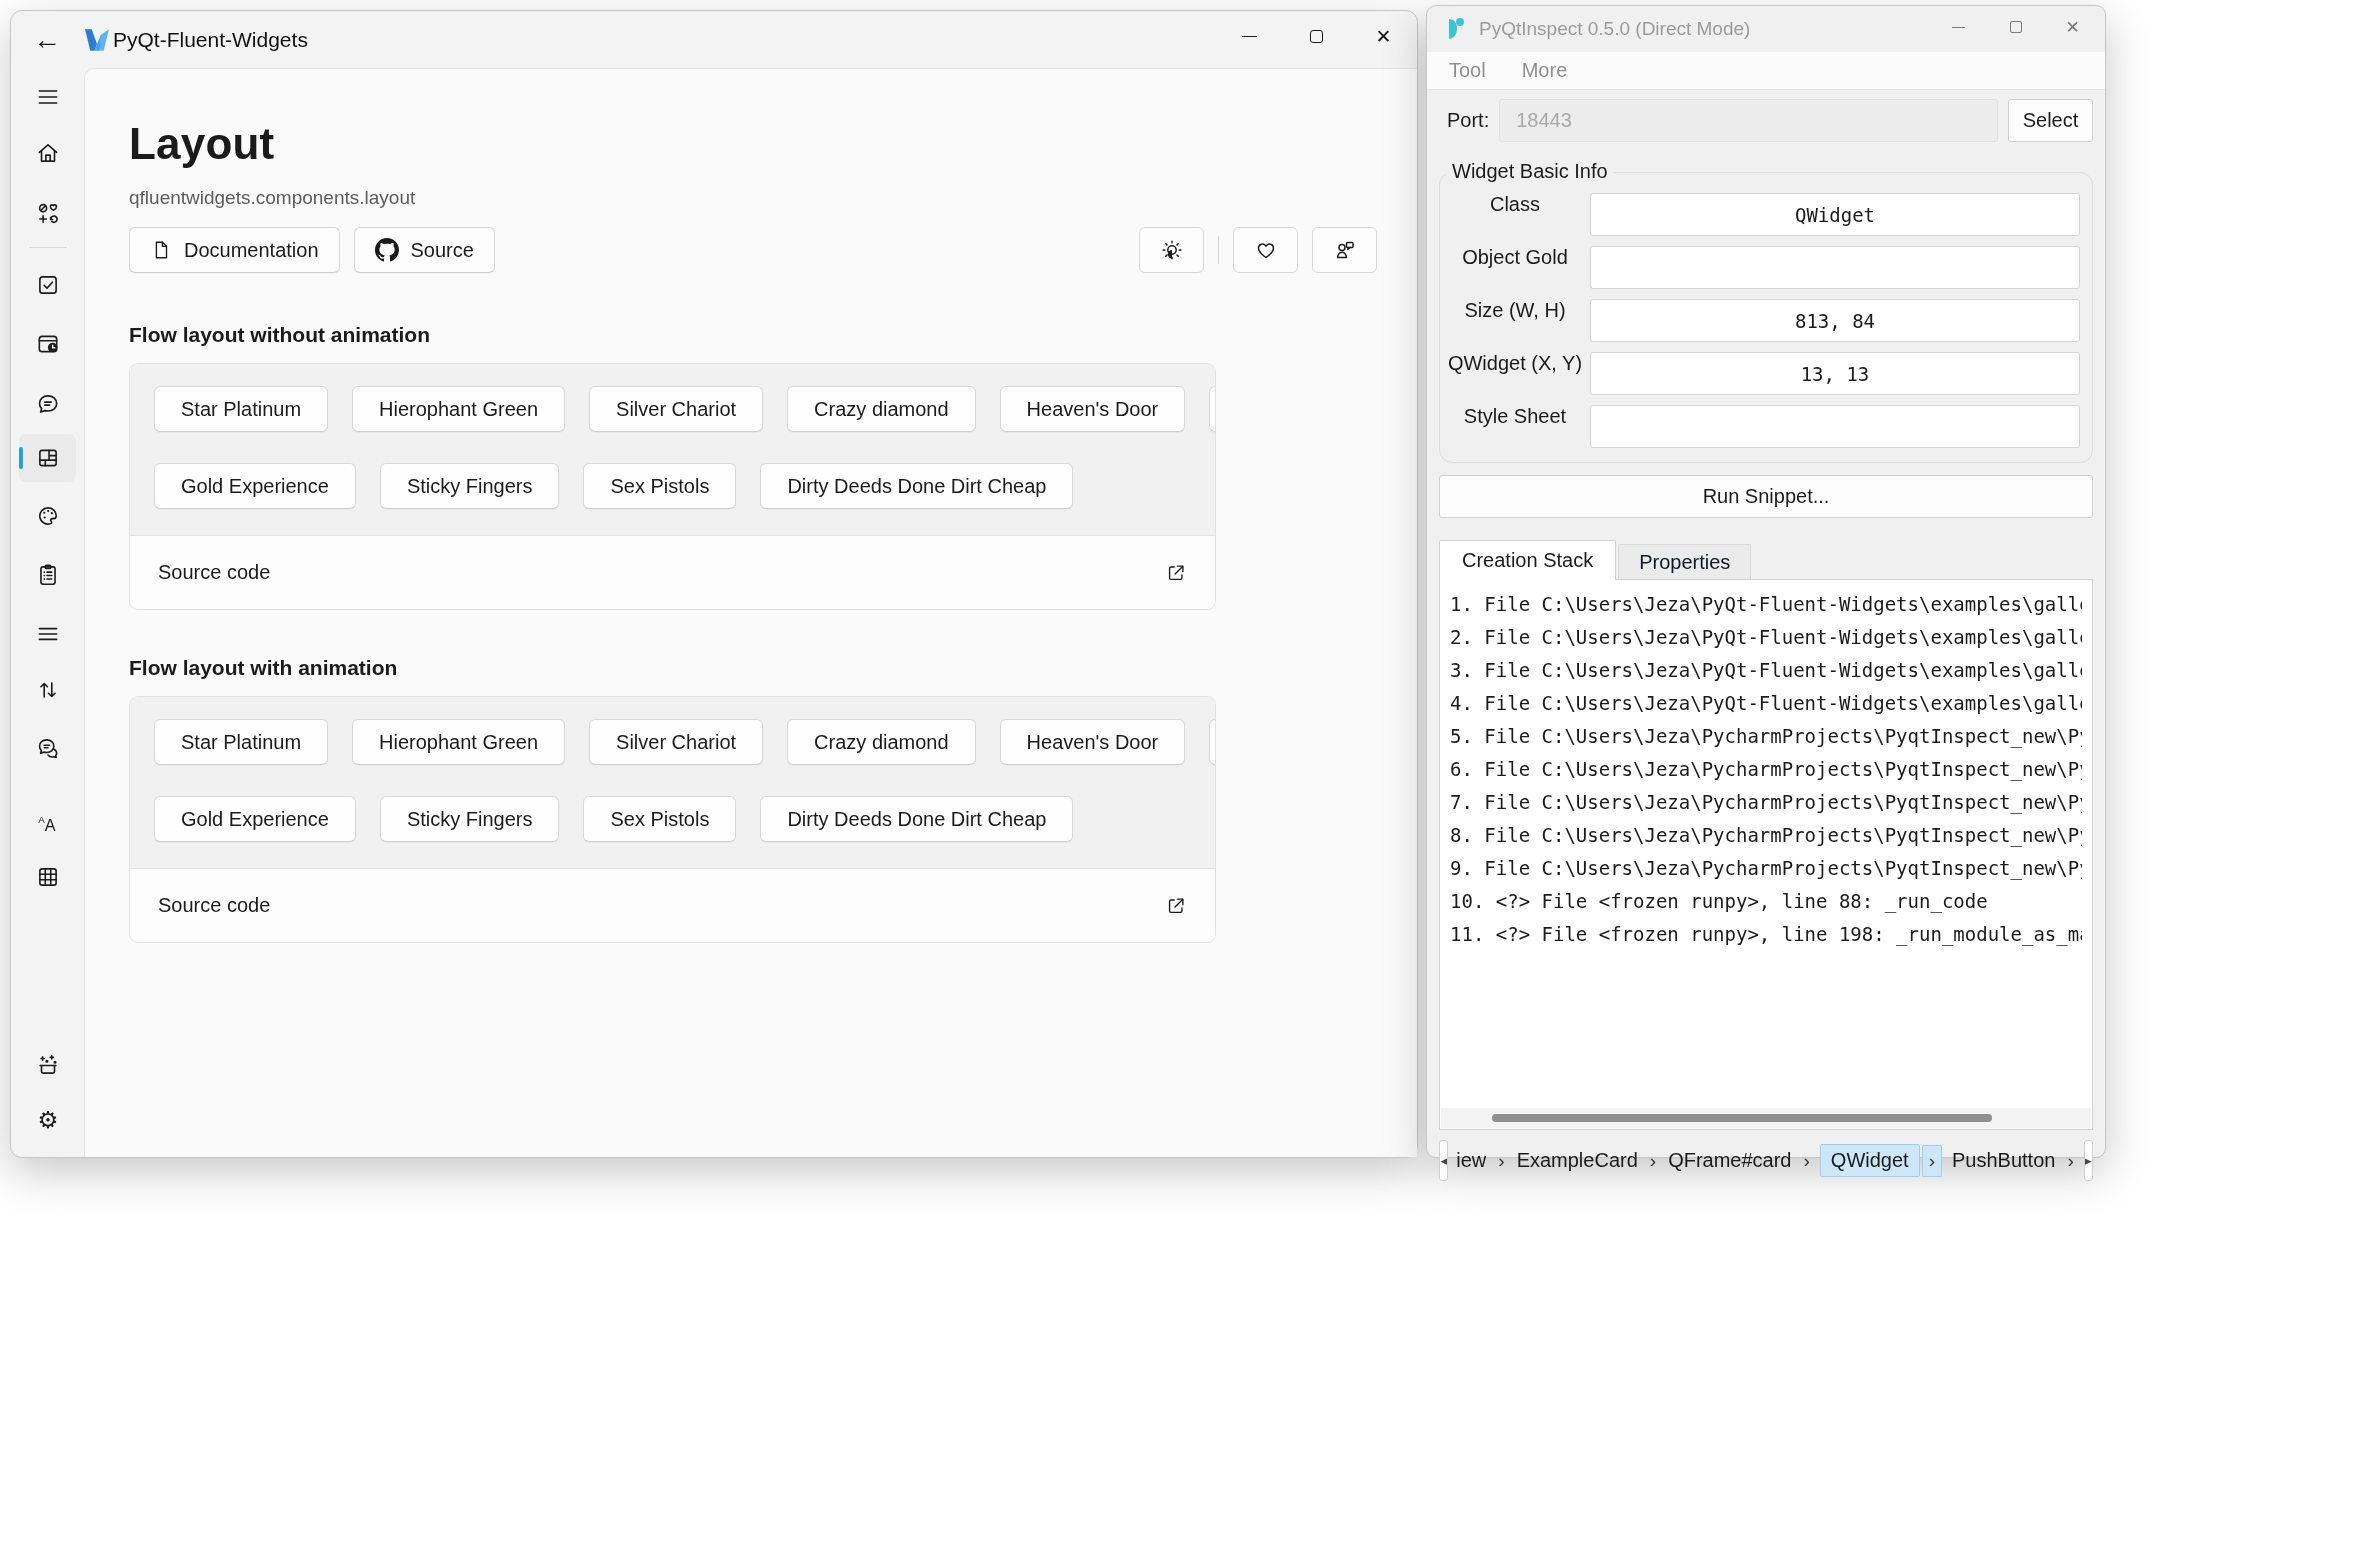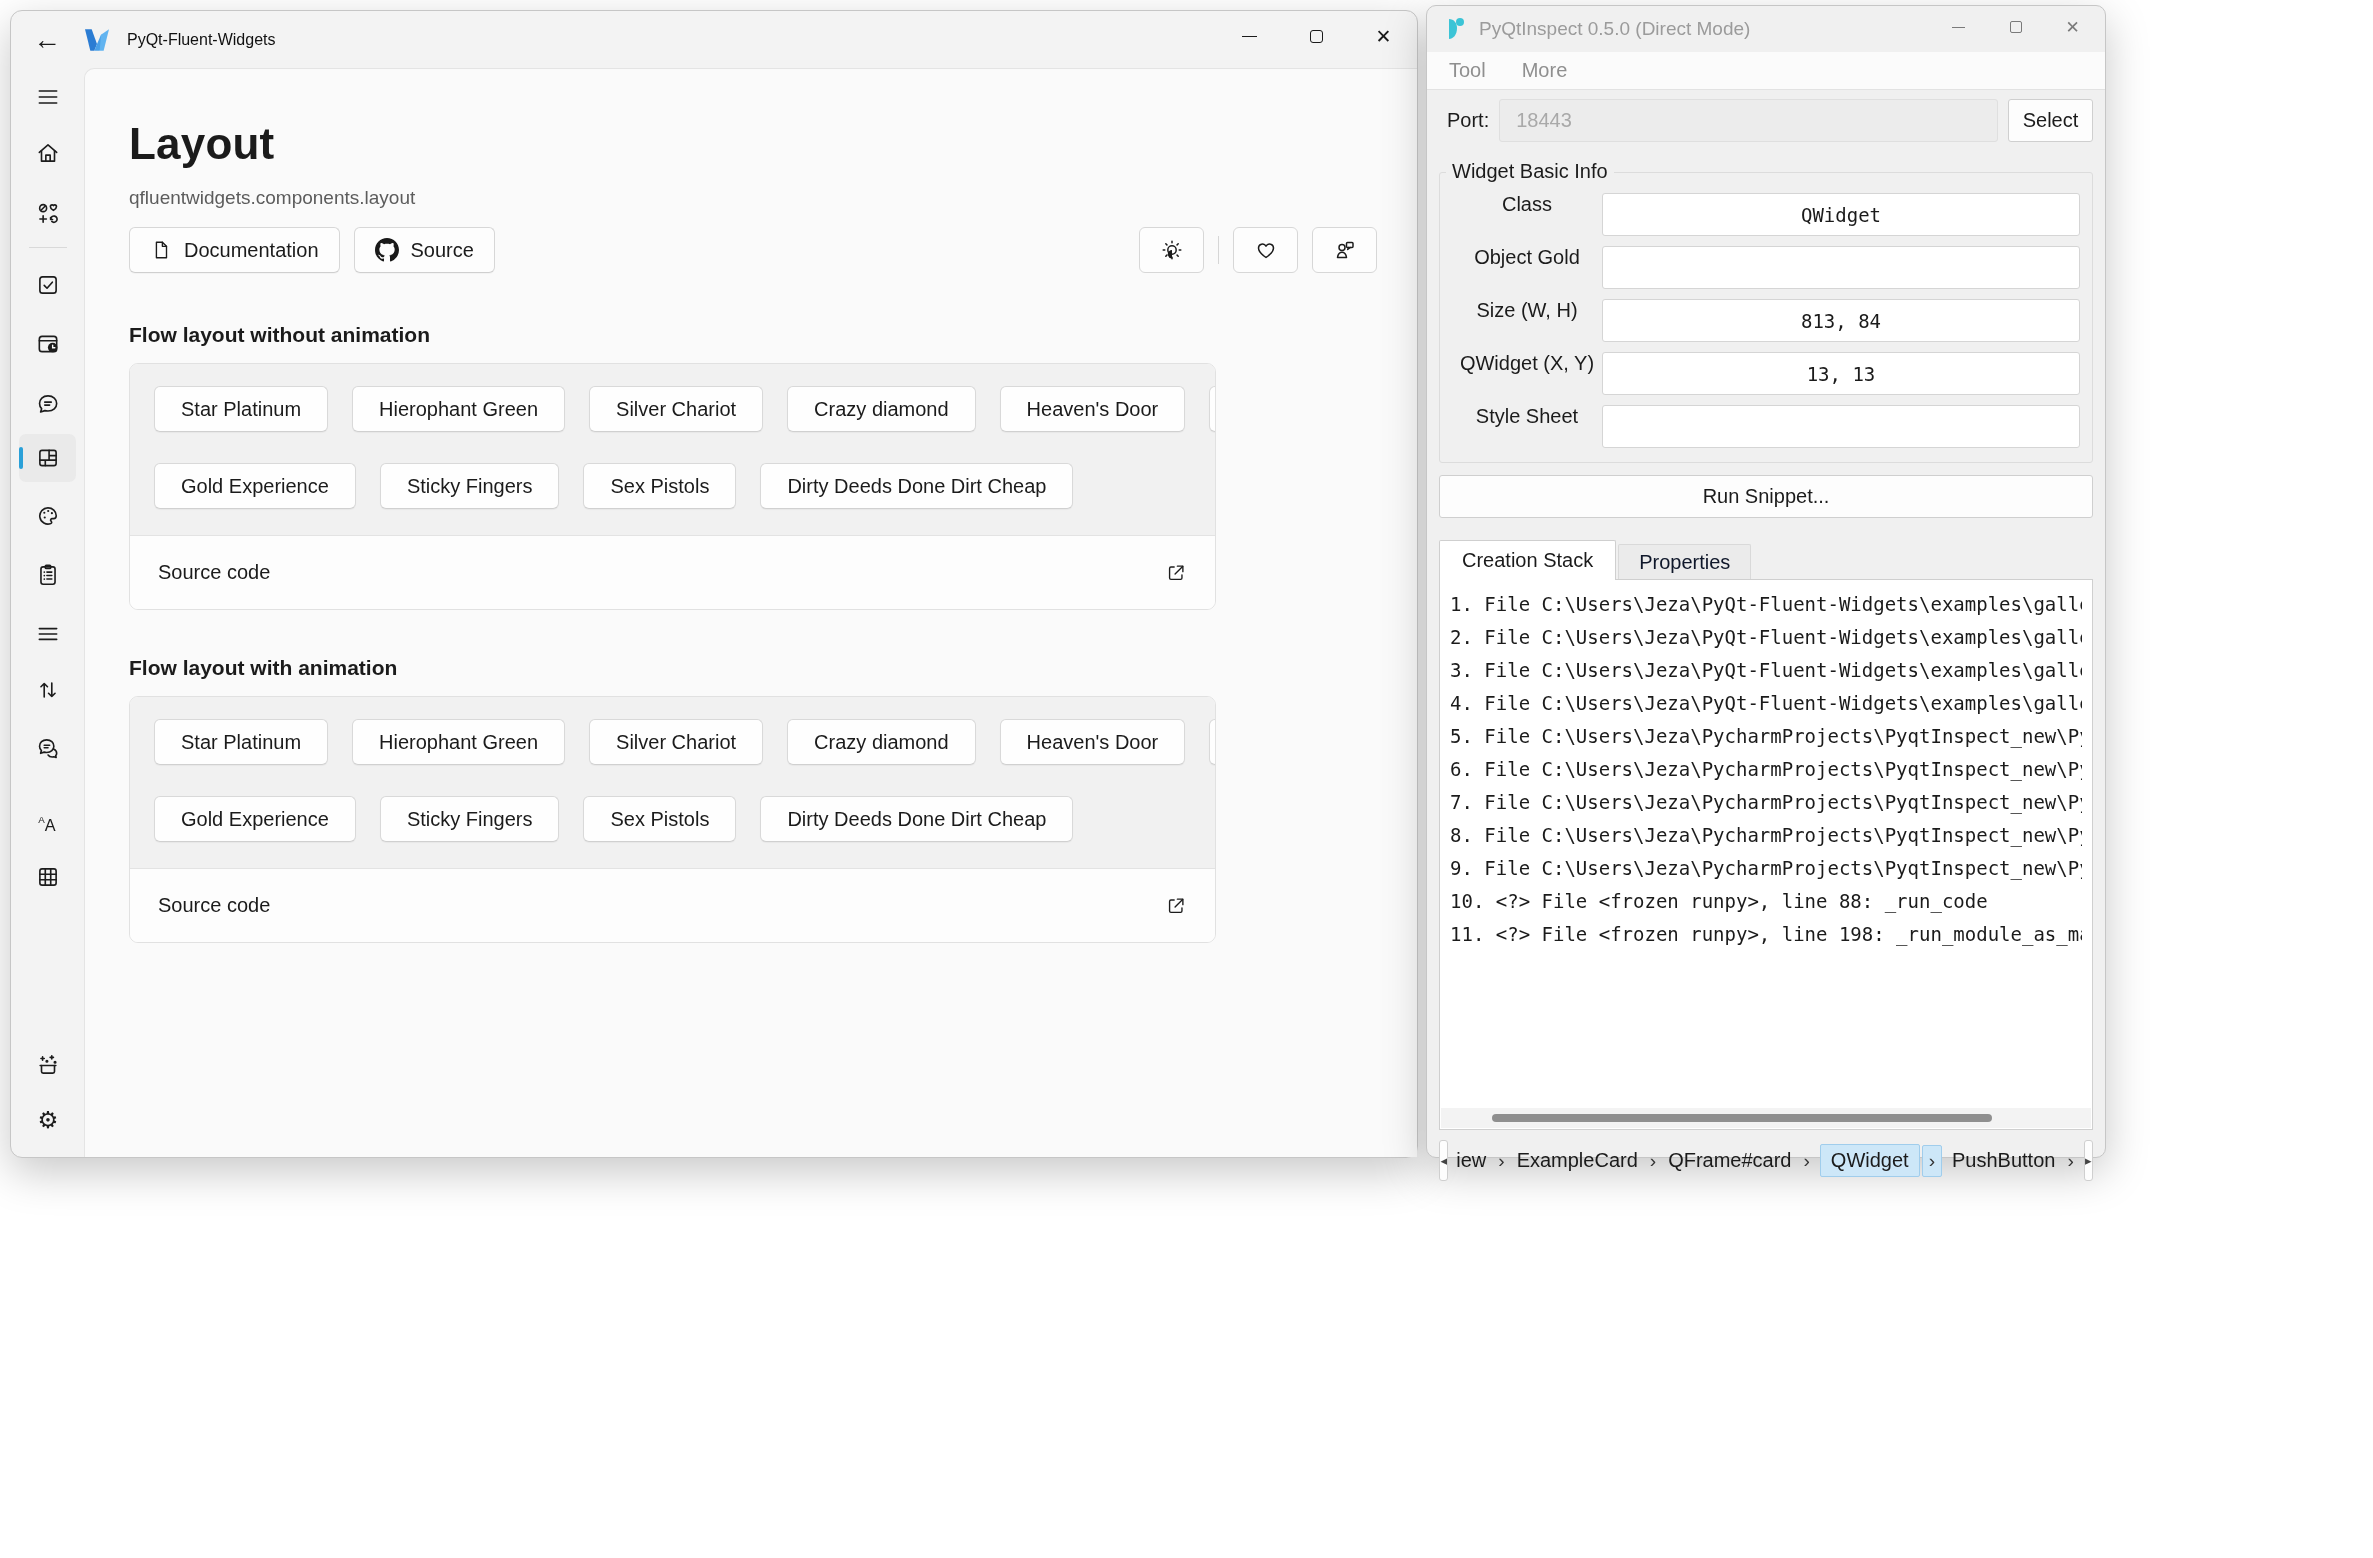--- a/index.html
+++ b/index.html
@@ -4,21 +4,21 @@
 <style>
   * { margin:0; padding:0; box-sizing:border-box; }
   html,body { width:2373px; height:1558px; background:#ffffff; font-family:"Liberation Sans", sans-serif; color:#1b1b1b; overflow:hidden; }
   .window { position:absolute; border:1px solid #c6c6c6; box-shadow:0 14px 44px rgba(0,0,0,.22); background:#f3f3f3; }
 
   
   #gallery-win { left:10px; top:10px; width:1408px; height:1148px; border-radius:12px; }
   .g-titlebar { position:absolute; left:0; top:0; right:0; height:57px; display:flex; align-items:center; }
   .g-back { width:40px; height:40px; margin-left:16px; display:flex; align-items:center; justify-content:center; font-size:28px; border-radius:6px; }
   .g-logo { width:32px; height:32px; margin-left:14px; }
-  .g-title { margin-left:14px; font-size:16px; color:#111; }
+  .g-title { font-size:21px; color:#111; }
   .caption-btns { position:absolute; right:0; top:0; height:50px; display:flex; }
   .cap-btn { width:67px; height:50px; display:flex; align-items:center; justify-content:center; }
   .cap-min-glyph { width:15px; height:0; border-top:1.6px solid #1a1a1a; }
   .cap-max-glyph { width:13px; height:13px; border:1.6px solid #1a1a1a; border-radius:3px; }
   .cap-close-glyph { font-size:19px; color:#1a1a1a; }
 
   .g-sidebar { position:absolute; left:0; top:57px; bottom:0; width:73px; }
   .nav-btn { position:absolute; left:8px; width:57px; height:48px; border-radius:7px; display:flex; align-items:center; justify-content:center; }
   .nav-btn.selected { background:#eaeaea; }
   .nav-indicator { position:absolute; left:0px; top:13px; width:4px; height:22px; border-radius:2px; background:#2aa0d8; }
@@ -53,21 +53,21 @@
   .pi-max { width:12px; height:12px; border:1.5px solid #7a7a7a; border-radius:2px; }
   .pi-x { font-size:17px; color:#7a7a7a; }
   .pi-menubar { position:absolute; left:0; top:46px; right:0; height:38px; display:flex; align-items:center; gap:36px; padding:0 22px; font-size:20px; color:#8f8f8f; border-bottom:1px solid #e2e2e2; background:#fbfbfb; }
   .pi-body { position:absolute; left:0; top:83px; right:0; bottom:0; padding:10px 12px; }
   .pi-port-row { display:flex; align-items:center; gap:10px; }
   .pi-port-label { font-size:20px; padding-left:8px; }
   .pi-port-input { flex:1; height:43px; background:#ececec; border:1px solid #dfdfdf; border-radius:3px; font-size:20px; color:#a9a9a9; padding:0 16px; font-family:"Liberation Sans",sans-serif; }
   .pi-port-input::placeholder { color:#a9a9a9; opacity:1; }
   .pi-btn { height:43px; background:#fdfdfd; border:1px solid #cfcfcf; border-radius:3px; font-size:20px; display:flex; align-items:center; justify-content:center; }
   .pi-select { width:85px; }
-  .pi-group { position:relative; margin-top:30px; border:1px solid #dcdcdc; border-radius:3px; padding:20px 12px 12px 12px; }
+  .pi-group { position:relative; margin-top:30px; border:1px solid #dcdcdc; border-radius:13px; padding:20px 12px 12px 0; }
   .pi-group-title { position:absolute; top:-13px; left:6px; background:#f0f0f0; padding:0 6px; font-size:20px; }
   .pi-field-row { display:flex; align-items:flex-start; margin-bottom:10px; }
   .pi-field-row:last-of-type { margin-bottom:2px; }
   .pi-field-label { width:150px; text-align:center; font-size:20px; }
   .pi-field { flex:1; height:43px; background:#ffffff; border:1px solid #d5d5d5; border-radius:3px; display:flex; align-items:center; justify-content:center; font-family:"DejaVu Sans Mono","Liberation Mono",monospace; font-size:19px; }
   .pi-run { margin-top:12px; width:100%; }
   .pi-tabs { margin-top:22px; display:flex; align-items:flex-end; }
   .pi-tab-active { height:40px; padding:0 22px; background:#ffffff; border:1px solid #cfcfcf; border-bottom:none; border-radius:2px 2px 0 0; display:flex; align-items:center; font-size:20px; position:relative; z-index:2; }
   .pi-tab { height:36px; margin-left:2px; padding:0 20px; background:#ebebeb; border:1px solid #d9d9d9; border-bottom:none; border-radius:2px 2px 0 0; display:flex; align-items:center; font-size:20px; color:#0f172a; }
   .pi-stack-panel { position:relative; margin-top:-1px; height:551px; background:#ffffff; border:1px solid #cfcfcf; padding:8px 10px 30px 10px; overflow:hidden; z-index:1; }

